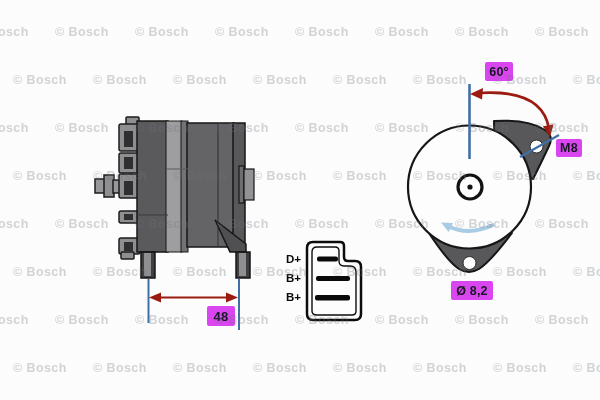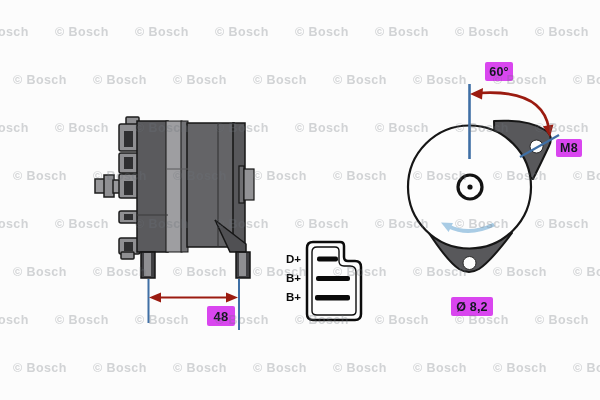--- a/index.html
+++ b/index.html
@@ -118,21 +118,21 @@
 
 
   <div class="callout" style="left:207px;top:306px;width:28px;height:20px;font-size:13px;">48</div>
 
   <div class="pin-label" style="left:280px;top:253px;">D+</div>
   <div class="pin-label" style="left:280px;top:272px;">B+</div>
   <div class="pin-label" style="left:280px;top:291px;">B+</div>
 
   <div class="callout" style="left:485px;top:62px;width:28px;height:19px;">60°</div>
   <div class="callout" style="left:556px;top:139px;width:26px;height:18px;">M8</div>
-  <div class="callout" style="left:451px;top:297px;width:42px;height:19px;">Ø 8,2</div>
+  <div class="callout" style="left:451px;top:281px;width:42px;height:19px;">Ø 8,2</div>
 
   <div id="wm-layer">
       <span class="wm" style="left: -25px; top: 25px;">© Bosch</span>
       <span class="wm" style="left: 55px; top: 25px;">© Bosch</span>
       <span class="wm" style="left: 135px; top: 25px;">© Bosch</span>
       <span class="wm" style="left: 215px; top: 25px;">© Bosch</span>
       <span class="wm" style="left: 295px; top: 25px;">© Bosch</span>
       <span class="wm" style="left: 375px; top: 25px;">© Bosch</span>
       <span class="wm" style="left: 455px; top: 25px;">© Bosch</span>
       <span class="wm" style="left: 535px; top: 25px;">© Bosch</span>

